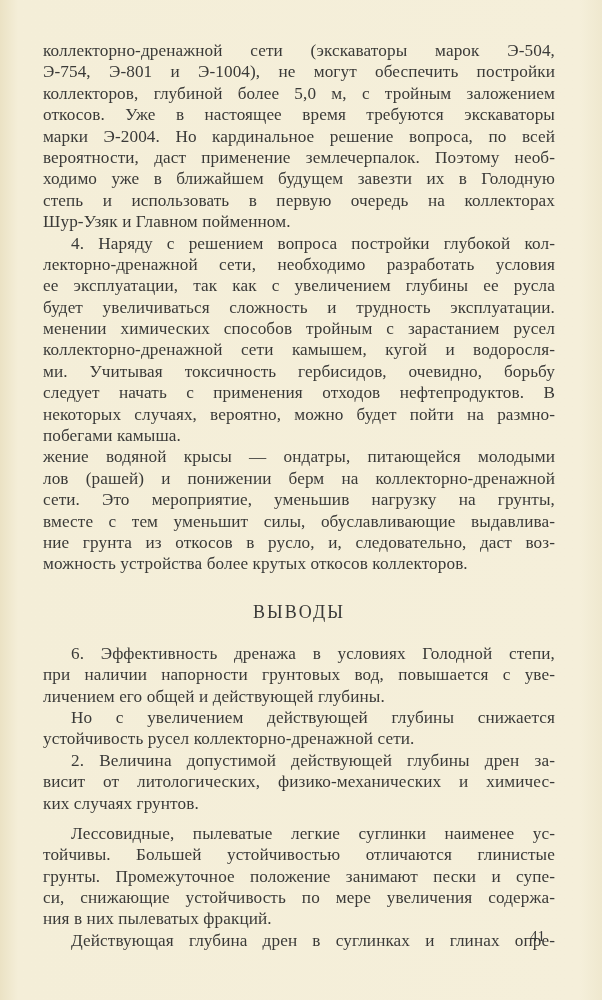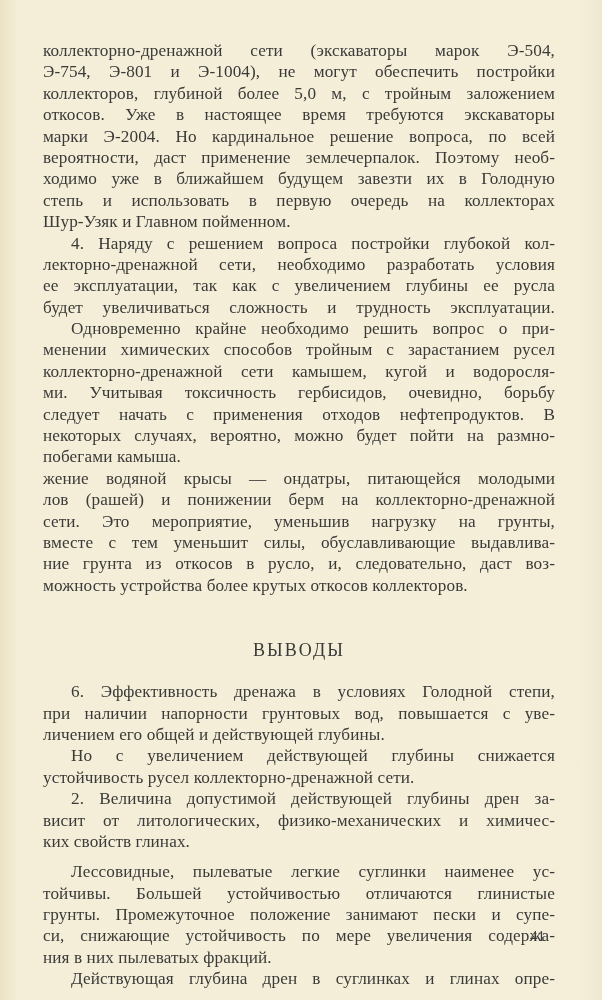--- a/index.html
+++ b/index.html
@@ -23,21 +23,21 @@
     text-align: justify;
     text-align-last: justify;
     letter-spacing: 0.1px;
   }
   .line.last { text-align-last: left; }
   .line.indent { padding-left: 28px; }
   .heading {
     text-align: center;
     font-size: 18px;
     letter-spacing: 2px;
-    margin-top: 43px;
+    margin-top: 26px;
     margin-bottom: 20px;
     height: 22px;
     line-height: 22px;
   }
   .pagenum {
     position: absolute;
     left: 530px; top: 928px;
     font-size: 15px;
   }
   .gap { height: 9px; }
@@ -57,21 +57,20 @@
     <div class="line">степь и использовать в первую очередь на коллекторах</div>
     <div class="line last">Шур-Узяк и Главном пойменном.</div>
   </div>
   <div>
     <div class="line indent">4. Наряду с решением вопроса постройки глубокой кол-</div>
     <div class="line">лекторно-дренажной сети, необходимо разработать условия</div>
     <div class="line">ее эксплуатации, так как с увеличением глубины ее русла</div>
     <div class="line">будет увеличиваться сложность и трудность эксплуатации.</div>
   </div>
   <div>
-    <div class="line indent">Одновременно крайне необходимо решить вопрос о при-</div>
     <div class="line">менении химических способов тройным с зарастанием русел</div>
     <div class="line">коллекторно-дренажной сети камышем, кугой и водоросля-</div>
     <div class="line">ми. Учитывая токсичность гербисидов, очевидно, борьбу</div>
     <div class="line">следует начать с применения отходов нефтепродуктов. В</div>
     <div class="line">некоторых случаях, вероятно, можно будет пойти на размно-</div>
     <div class="line last">побегами камыша.</div>
     <div class="line">жение водяной крысы — ондатры, питающейся молодыми</div>
   </div>
   <div>
     <div class="line">лов (рашей) и понижении берм на коллекторно-дренажной</div>
@@ -88,21 +87,21 @@
     <div class="line">при наличии напорности грунтовых вод, повышается с уве-</div>
     <div class="line last">личением его общей и действующей глубины.</div>
   </div>
   <div>
     <div class="line indent">Но с увеличением действующей глубины снижается</div>
     <div class="line last">устойчивость русел коллекторно-дренажной сети.</div>
   </div>
   <div>
     <div class="line indent">2. Величина допустимой действующей глубины дрен за-</div>
     <div class="line">висит от литологических, физико-механических и химичес-</div>
-    <div class="line last">ких свойств глинах.</div>
+    <div class="line last">ких случаях грунтов.</div>
   </div>
   <div class="gap"></div>
   <div>
     <div class="line indent">Лессовидные, пылеватые легкие суглинки наименее ус-</div>
     <div class="line">тойчивы. Большей устойчивостью отличаются глинистые</div>
     <div class="line">грунты. Промежуточное положение занимают пески и супе-</div>
     <div class="line">си, снижающие устойчивость по мере увеличения содержа-</div>
     <div class="line last">ния в них пылеватых фракций.</div>
   </div>
   <div>

